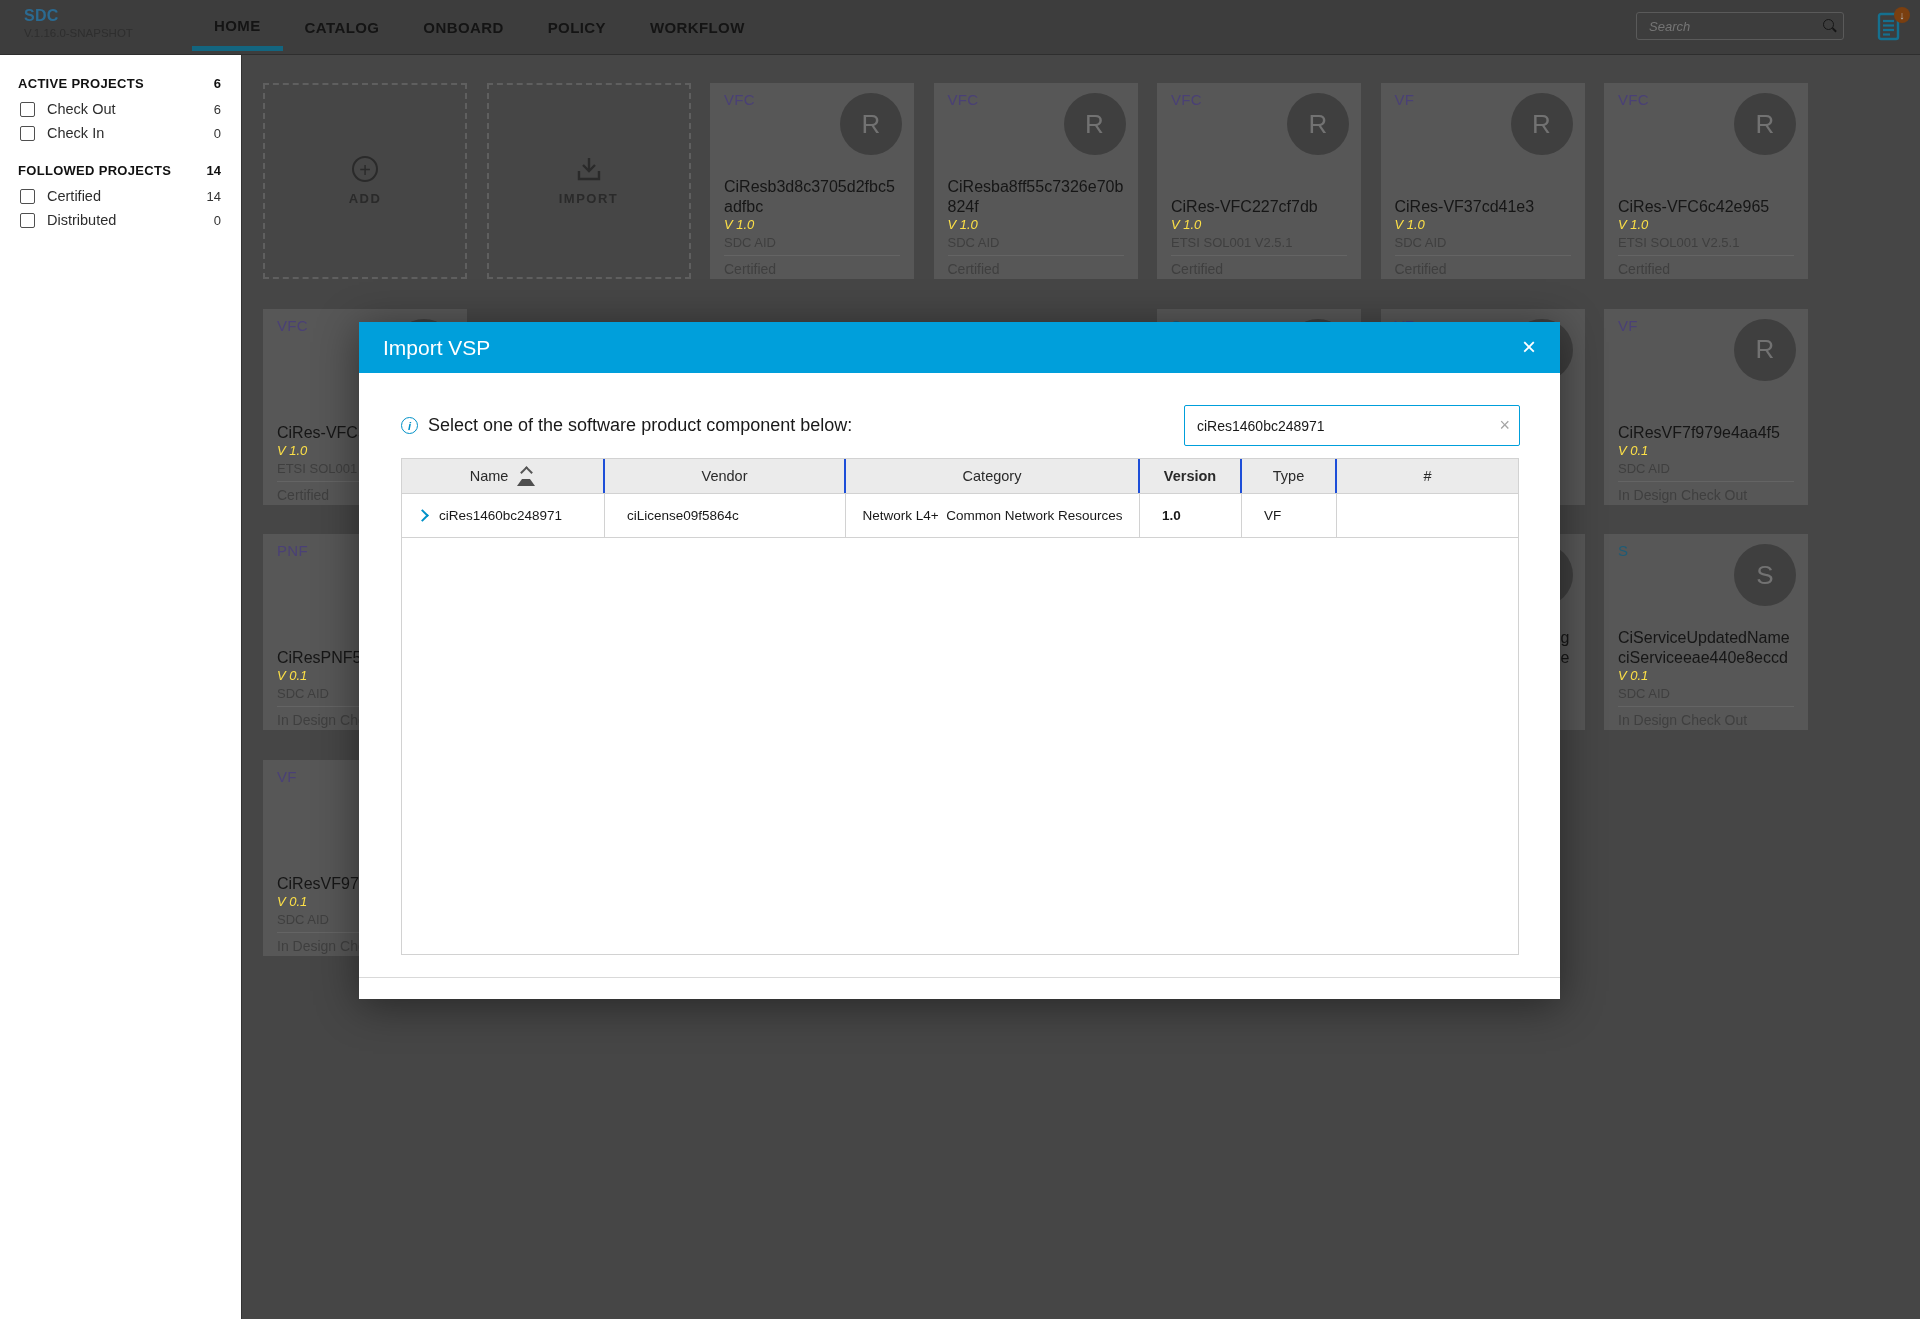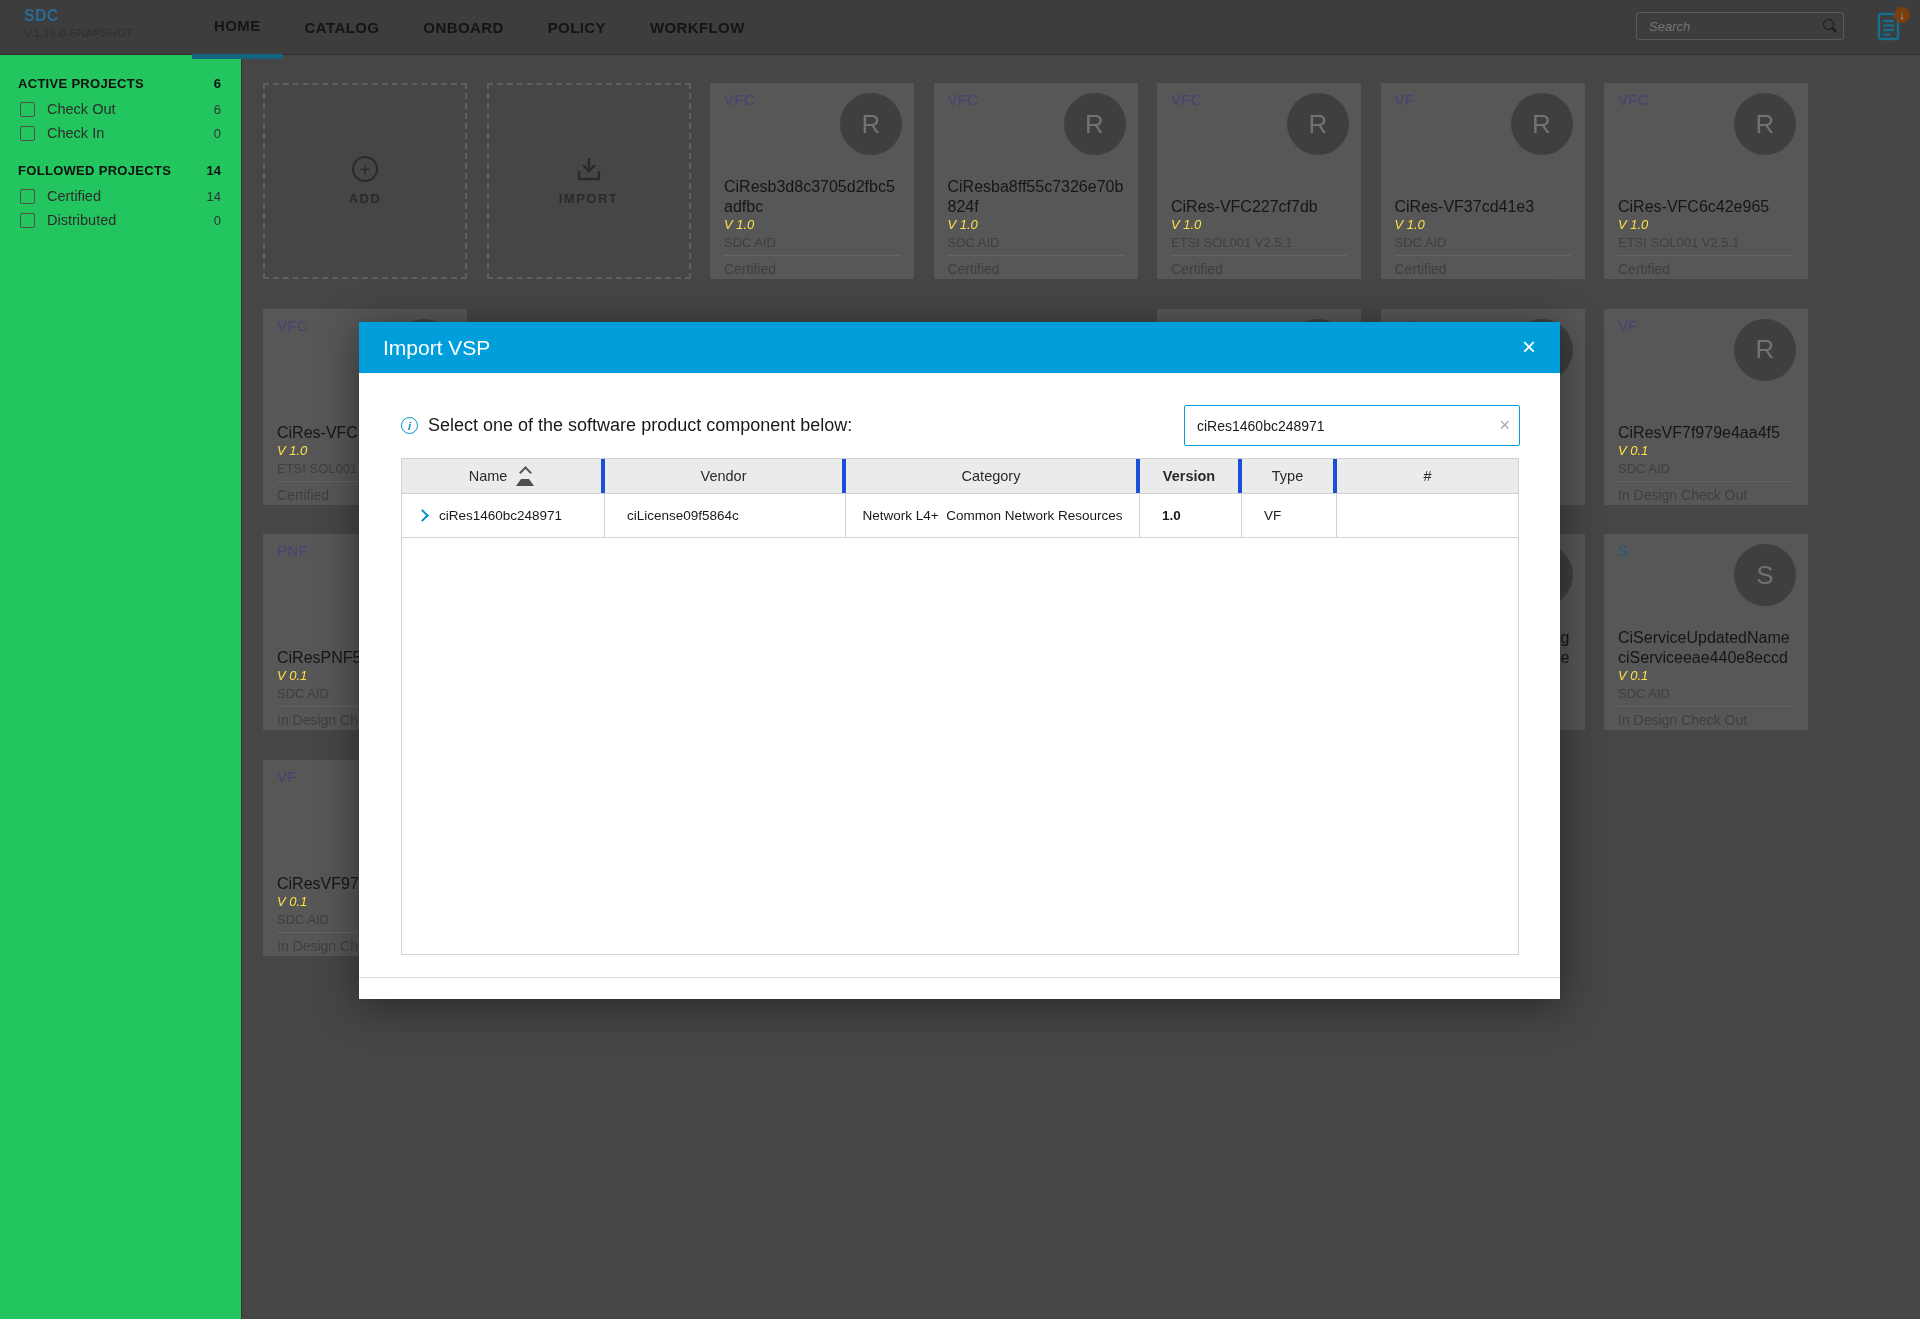--- a/index.html
+++ b/index.html
@@ -7,31 +7,31 @@
     width:1920px;height:1319px;position:relative;overflow:hidden;
     background:#464646;font-family:"Liberation Sans",sans-serif;
     -webkit-font-smoothing:antialiased;
   }
   
   .app-header{position:absolute;left:0;top:0;width:1920px;height:54px;background:#3d3d3d;border-bottom:1px solid #2e2e2e;z-index:3;}
   .logo-block{position:absolute;left:24px;top:7px;line-height:1.1;}
   .logo{font-size:16px;font-weight:700;color:#2b6a91;letter-spacing:.3px;}
   .version{font-size:11.5px;color:#2e2e2e;margin-top:2px;}
   .nav{position:absolute;left:192px;top:0;height:54px;display:flex;}
-  .tab{height:59px;line-height:56px;padding:0 22px;font-size:15px;font-weight:600;letter-spacing:.4px;color:#141414;cursor:pointer;box-sizing:border-box;}
+  .tab{height:51px;line-height:56px;padding:0 22px;font-size:15px;font-weight:600;letter-spacing:.4px;color:#141414;cursor:pointer;box-sizing:border-box;}
   .tab.active{border-bottom:5px solid #13657f;line-height:51px;}
   .hdr-search{position:absolute;right:76px;top:12px;width:208px;height:28px;box-sizing:border-box;border:1px solid #5a5a5a;border-radius:3px;background:transparent;}
   .hdr-search input{position:absolute;left:0;top:0;width:100%;height:100%;border:none;background:transparent;outline:none;padding:0 30px 0 12px;font-style:italic;font-size:13px;color:#9a9a9a;box-sizing:border-box;font-family:inherit;}
   .hdr-search input::placeholder{color:#757575;}
   .mag{position:absolute;right:9px;top:6px;width:9px;height:9px;border:1.5px solid #161616;border-radius:50%;}
   .mag::after{content:"";position:absolute;left:8px;top:9px;width:5px;height:1.5px;background:#161616;transform:rotate(45deg);}
   .doc-wrap{position:absolute;right:13px;top:12px;width:30px;height:32px;cursor:pointer;}
   .doc-badge{position:absolute;right:-3px;top:-5px;width:16px;height:16px;border-radius:50%;background:#7a3f10;color:#b9b9b9;font-size:11px;line-height:16px;text-align:center;font-weight:700;}
   
-  .sidebar{position:absolute;left:0;top:54px;width:242px;bottom:0;background:#22c55e;border-right:1px solid #333;z-index:2;box-sizing:border-box;padding-top:14px;}
+  .sidebar{position:absolute;left:0;top:54px;width:242px;bottom:0;background:#ffffff;border-right:1px solid #333;z-index:2;box-sizing:border-box;padding-top:14px;}
   .side-section{margin-bottom:10px;}
   .side-title-row{display:flex;align-items:center;padding:8px 20px 6px 18px;}
   .side-title{font-size:13px;font-weight:700;color:#111;letter-spacing:.3px;flex:1;}
   .side-count-b{font-size:13px;font-weight:700;color:#111;}
   .side-item{display:flex;align-items:center;height:24px;padding:0 20px 0 20px;cursor:pointer;}
   .cbx{appearance:none;-webkit-appearance:none;width:15px;height:15px;border:1px solid #4f4f4f;border-radius:2px;background:transparent;margin:0 12px 0 0;}
   .side-label{font-size:14.5px;color:#2d2d2d;flex:1;}
   .side-count{font-size:13px;color:#333;}
   
   .content{position:absolute;left:242px;top:54px;right:0;bottom:0;background:#464646;z-index:1;}
@@ -54,21 +54,21 @@
   .modal-title{position:absolute;left:24px;top:0;line-height:51px;font-size:21px;color:#ffffff;font-weight:400;}
   .modal-close{position:absolute;right:18px;top:0;line-height:49px;font-size:24px;color:#ffffff;cursor:pointer;padding:0 6px;}
   .instr-row{position:absolute;left:42px;top:83px;height:41px;display:flex;align-items:center;}
   .info-ic{width:17px;height:17px;border:1.5px solid #0091c8;border-radius:50%;color:#0091c8;font-size:11px;font-weight:700;text-align:center;line-height:17px;margin-right:10px;box-sizing:border-box;font-style:italic;}
   .instr-text{font-size:18px;color:#191919;}
   .vsp-search{position:absolute;left:825px;top:83px;width:336px;height:41px;box-sizing:border-box;border:1.5px solid #009fdb;border-radius:2px;background:#fff;}
   .vsp-search input{position:absolute;left:0;top:0;width:100%;height:100%;border:none;outline:none;background:transparent;padding:0 34px 0 12px;font-size:14px;color:#191919;box-sizing:border-box;font-family:inherit;}
   .vsp-clear{position:absolute;right:9px;top:8px;font-size:18px;color:#a6a6a6;cursor:pointer;line-height:22px;}
   .vsp-table{position:absolute;left:42px;top:136px;width:1118px;height:497px;border:1px solid #d2d2d2;box-sizing:border-box;background:#fff;}
   .t-head{display:flex;height:34px;background:#ebebeb;border-bottom:1px solid #d2d2d2;}
-  .t-head .th{display:flex;align-items:center;justify-content:center;font-size:14.5px;color:#2a2a2a;border-right:4px solid #1d4ed8;box-sizing:border-box;cursor:pointer;}
+  .t-head .th{display:flex;align-items:center;justify-content:center;font-size:14.5px;color:#2a2a2a;border-right:2px solid #1d4ed8;box-sizing:border-box;cursor:pointer;}
   .t-head .th:last-child{border-right:none;}
   .sort-stack{display:inline-flex;flex-direction:column;align-items:center;margin-left:9px;margin-top:2px;}
   .caret-up{width:7px;height:7px;border-top:2px solid #555;border-right:2px solid #555;transform:rotate(-45deg);margin-bottom:1px;}
   .trap{width:8px;height:0;border-bottom:7px solid #4f4f4f;border-left:5px solid transparent;border-right:5px solid transparent;margin-top:1px;}
   .t-row{display:flex;height:43px;border-bottom:1px solid #d2d2d2;background:#fff;cursor:pointer;}
   .t-row .td{display:flex;align-items:center;font-size:13.5px;color:#191919;border-right:1px solid #d2d2d2;box-sizing:border-box;padding-left:22px;}
   .t-row .td:last-child{border-right:none;}
   .t-row .td.c-name{padding-left:14px;}
   .t-row .td.c-cat{justify-content:center;padding-left:0;white-space:pre;}
   .chev{width:7px;height:7px;border-top:2px solid #0091c8;border-right:2px solid #0091c8;transform:rotate(45deg);margin-right:12px;margin-left:2px;}

